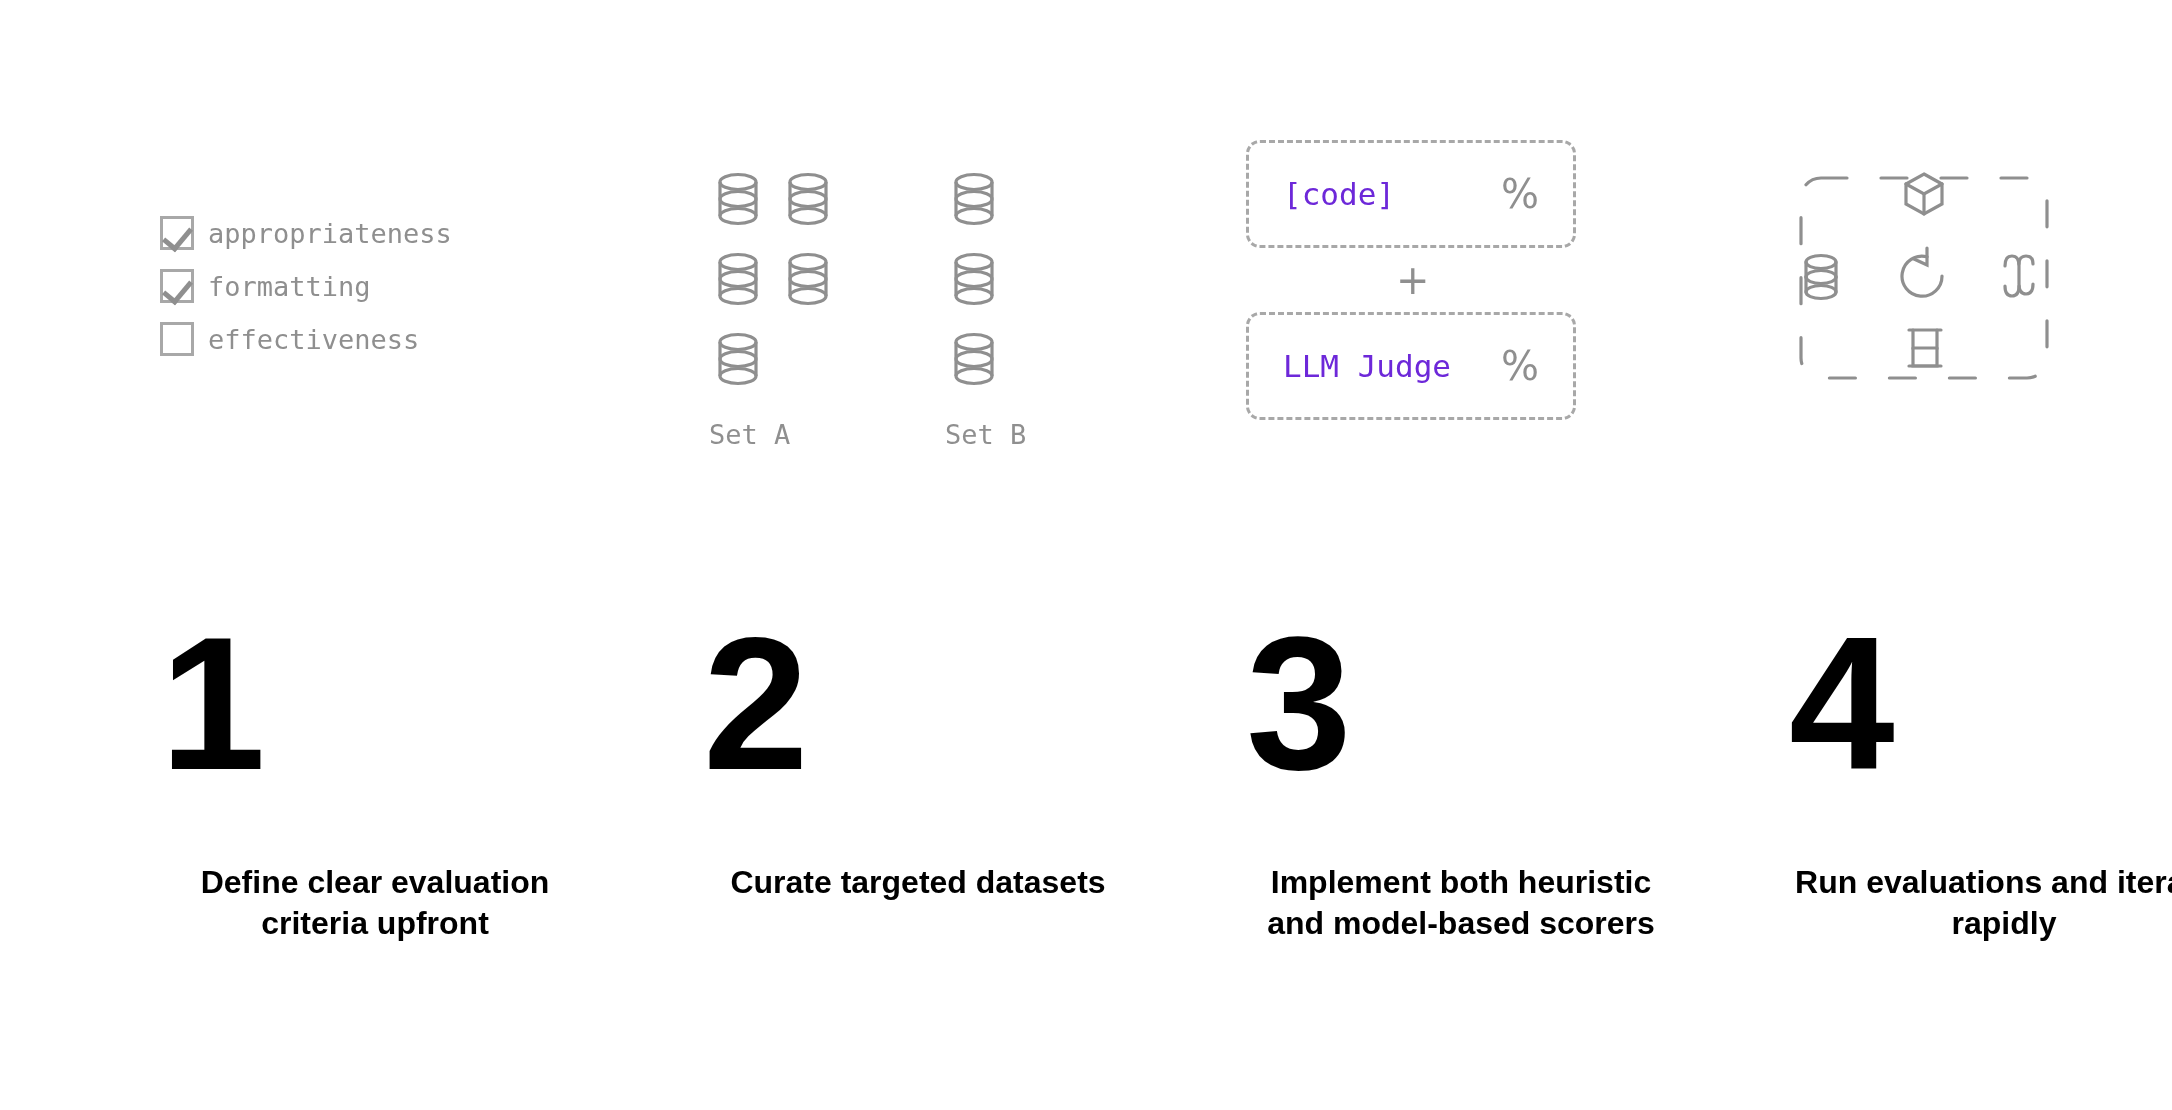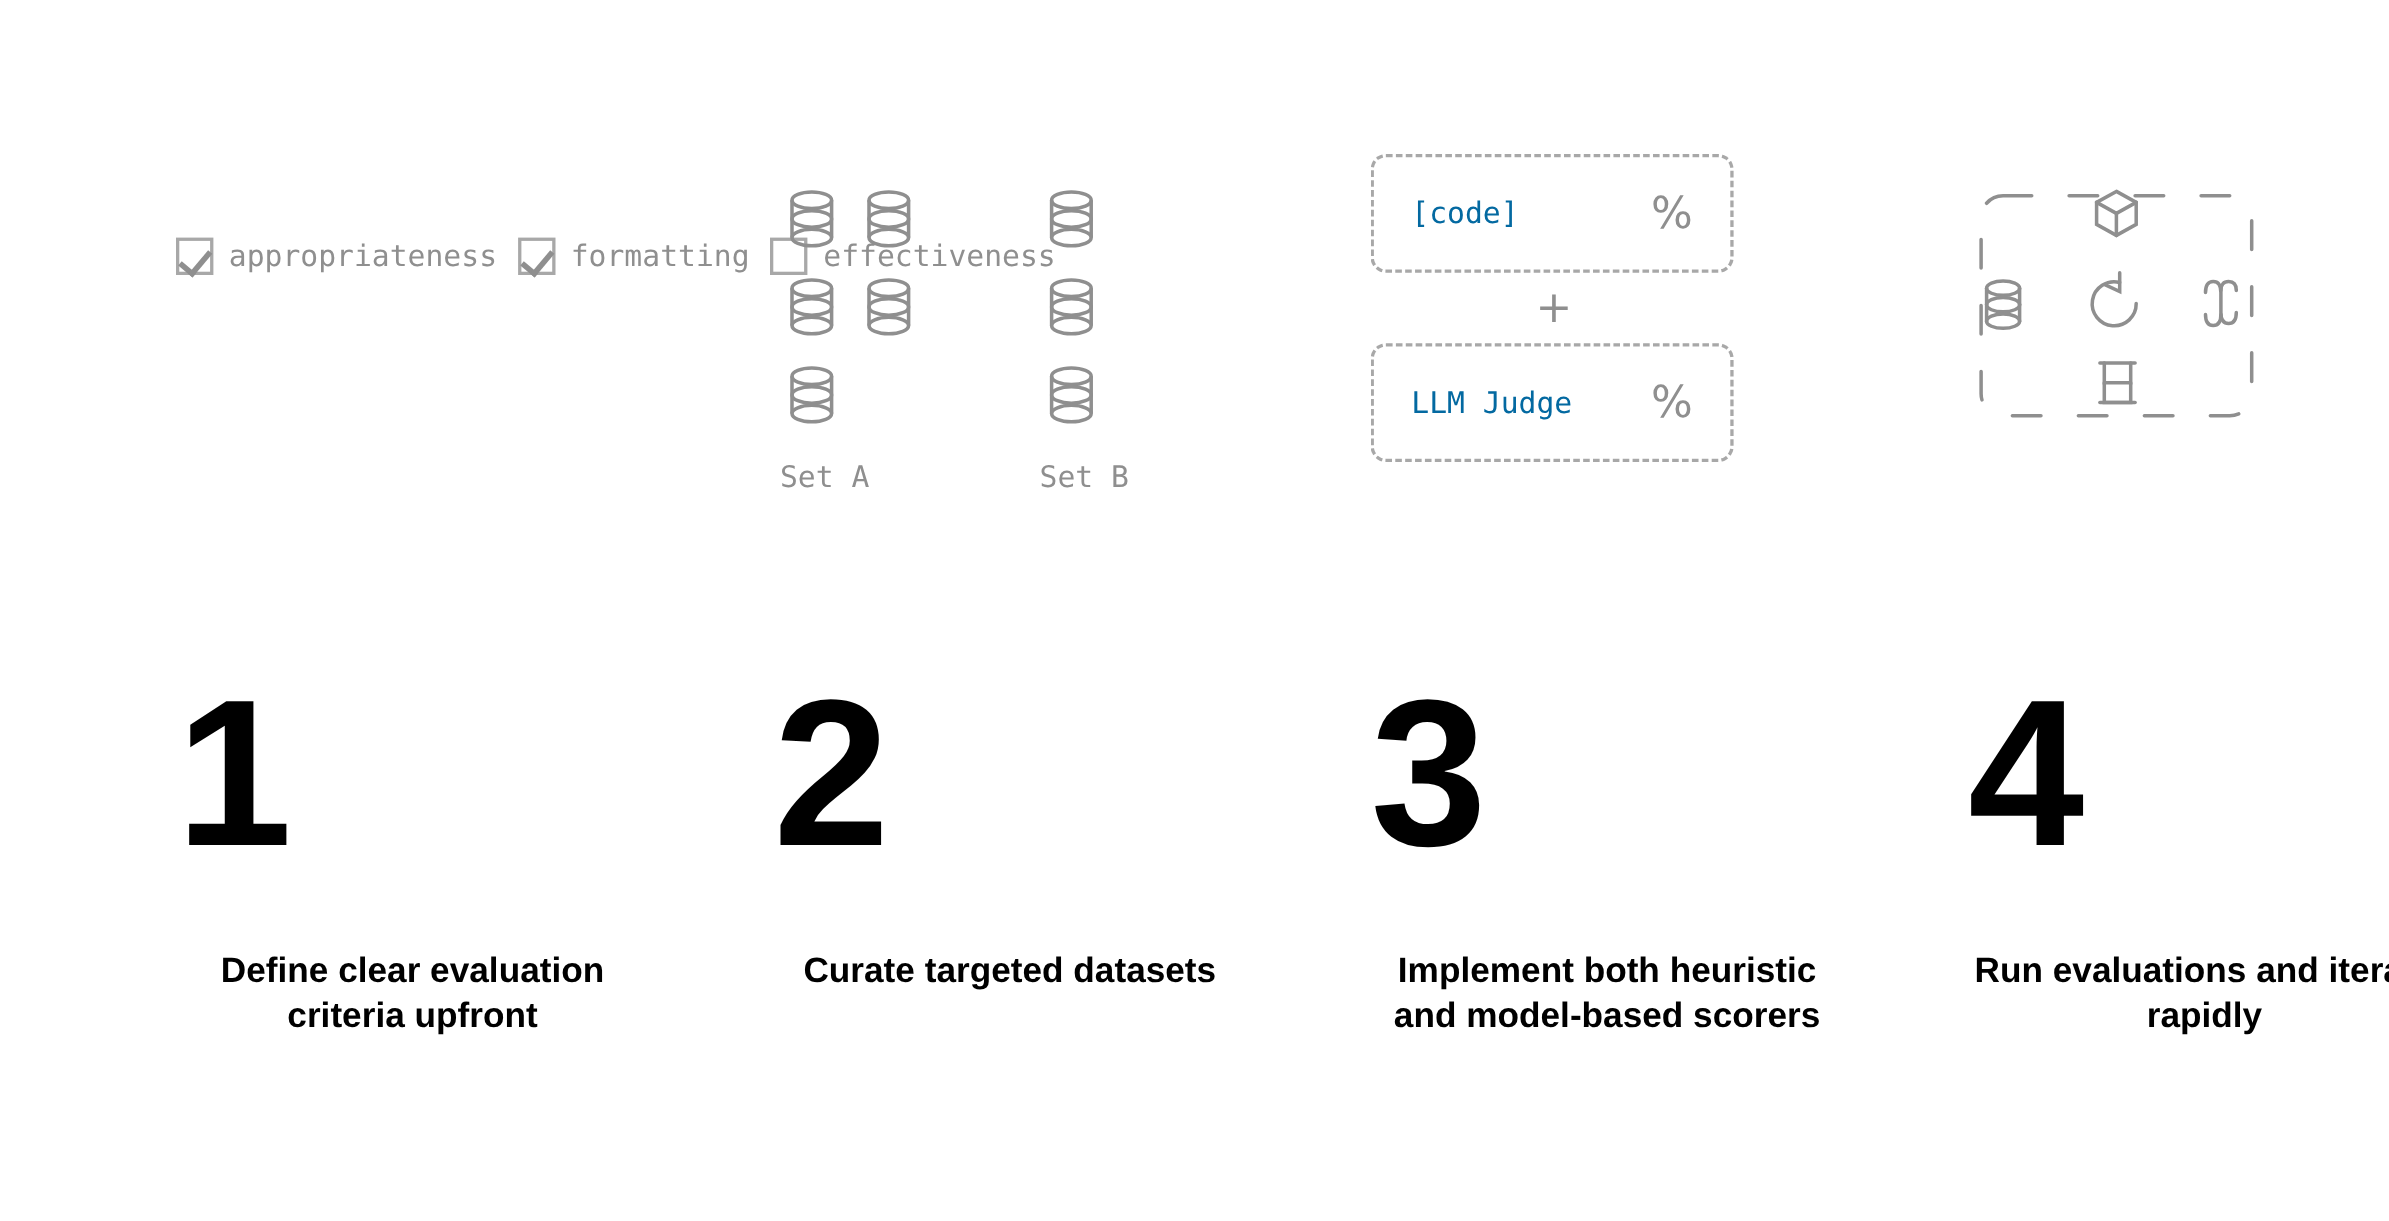--- a/index.html
+++ b/index.html
@@ -43,21 +43,21 @@
     position: absolute;
     top: 140px;
     left: 160px;
     height: 380px;
     width: 420px;
   }
 
   
   .checklist {
     display: flex;
-    flex-direction: row;
+    flex-direction: column;
     gap: 19px;
     padding-top: 76px;
   }
   .check-row {
     display: flex;
     align-items: center;
     gap: 14px;
   }
   .check-box {
     width: 34px;
@@ -136,22 +136,22 @@
     border: 3px dashed #a8a8a8;
     border-radius: 14px;
     display: flex;
     align-items: center;
     justify-content: space-between;
     padding: 0 34px;
     box-sizing: border-box;
   }
   .scorer-text {
     font-family: "DejaVu Sans Mono", monospace;
-    font-size: 27px;
-    color: #0369a1;
+    font-size: 31px;
+    color: #6d28d9;
     white-space: nowrap;
   }
   .scorer-pct {
     font-family: "DejaVu Sans", sans-serif;
     font-size: 40px;
     color: #8f8f8f;
     line-height: 1;
   }
   .plus-sign {
     font-family: "DejaVu Sans", sans-serif;

